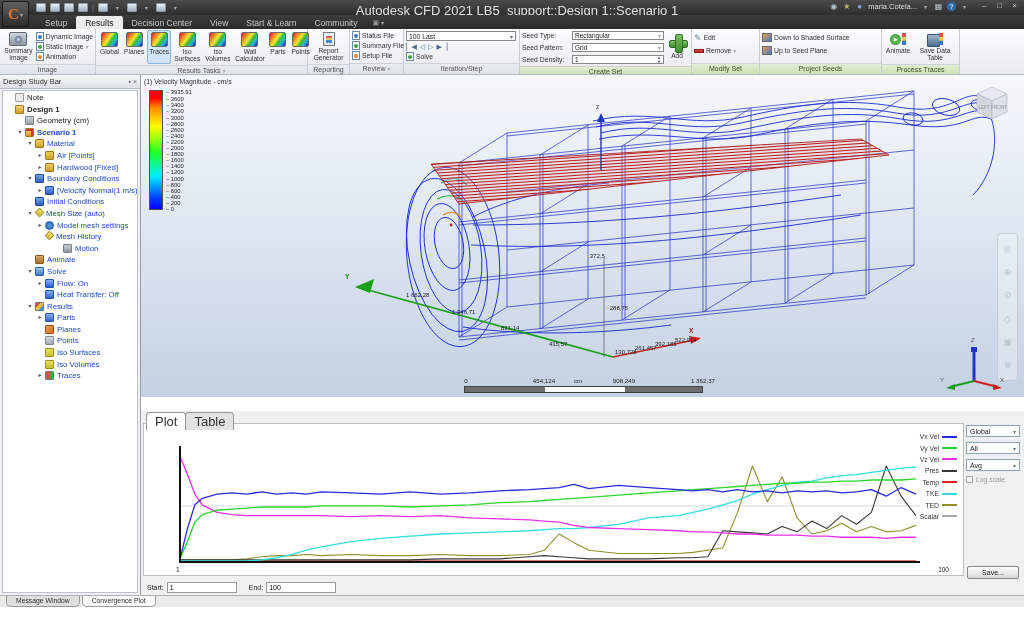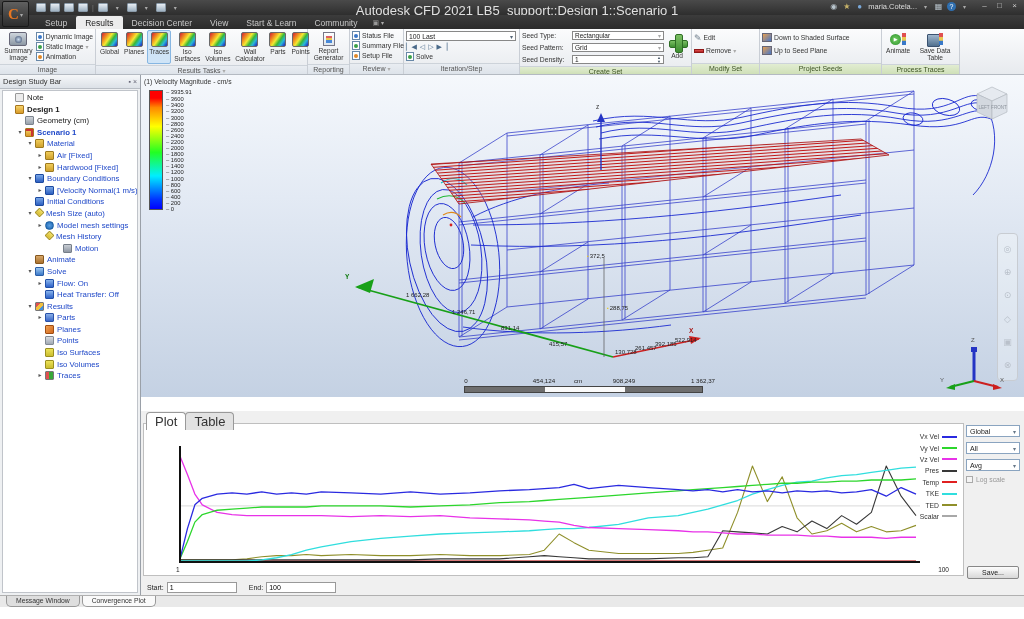--- a/index.html
+++ b/index.html
@@ -433,21 +433,21 @@
           <span class="lbl">Scenario 1</span>
         </div>
         <div class="trow blue" style="padding-left: 23px;">
           <span class="arr">▾</span>
           <span class="ticon ic-material"></span>
           <span class="lbl">Material</span>
         </div>
         <div class="trow blue" style="padding-left: 33px;">
           <span class="arr">▸</span>
           <span class="ticon ic-material"></span>
-          <span class="lbl">Air [Fixed]</span>
+          <span class="lbl">Air [Points]</span>
         </div>
         <div class="trow blue" style="padding-left: 33px;">
           <span class="arr">▸</span>
           <span class="ticon ic-material"></span>
           <span class="lbl">Hardwood [Fixed]</span>
         </div>
         <div class="trow blue" style="padding-left: 23px;">
           <span class="arr">▾</span>
           <span class="ticon ic-boundary"></span>
           <span class="lbl">Boundary Conditions</span>

